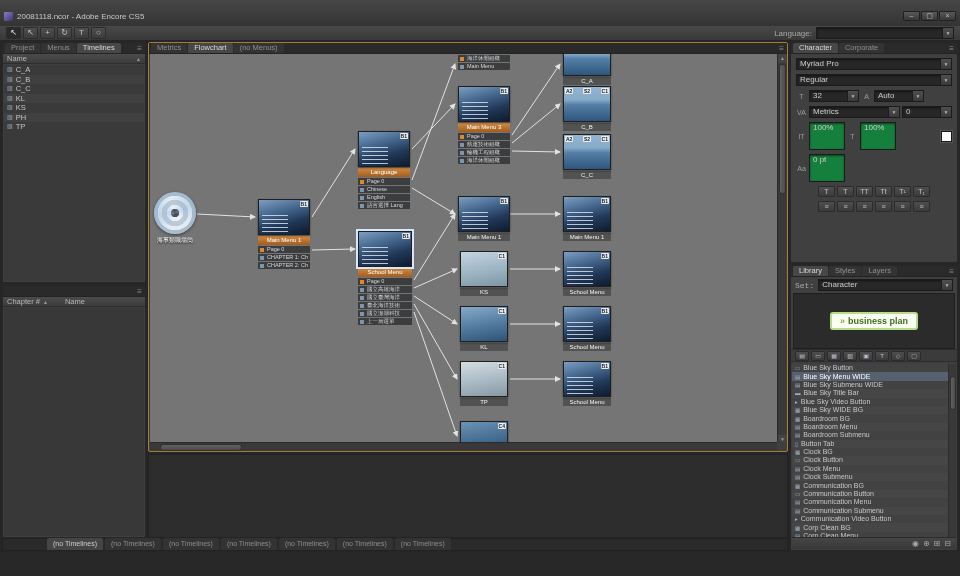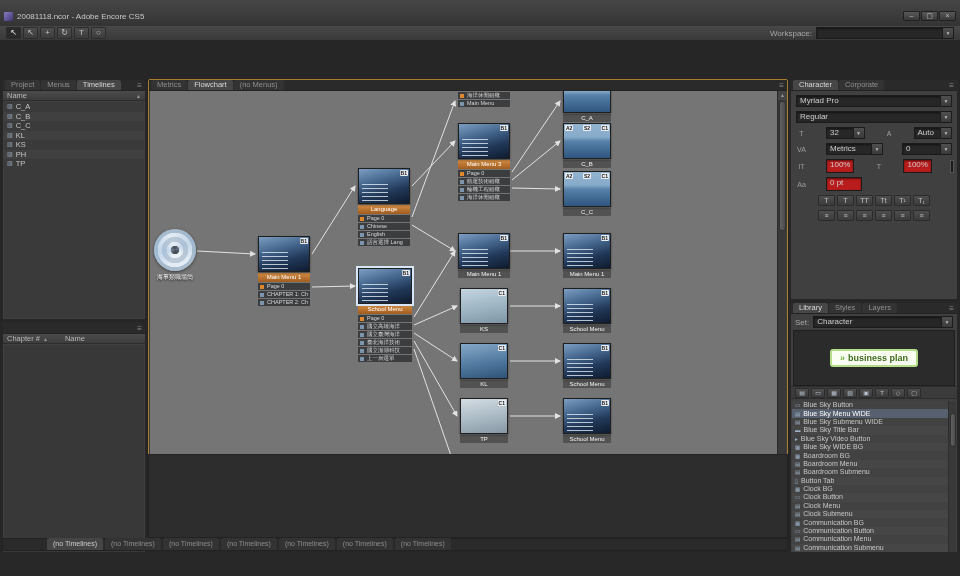--- a/index.html
+++ b/index.html
@@ -19,21 +19,21 @@
 .tool{width:15px;height:12px;border:1px solid #2c2c2c;border-radius:1px;background:linear-gradient(#4e4e4e,#3c3c3c);color:#c4c4c4;font-size:8px;line-height:10px;text-align:center;}
 .tool.active{background:#2a2a2a;color:#e8e8e8;}
 .tb-spacer{flex:1;}
 .ws-label{font-size:8px;color:#a8a8a8;margin-right:4px;}
 .combo{display:flex;height:12px;background:#272727;border:1px solid #1b1b1b;box-shadow:inset 0 1px 2px rgba(0,0,0,.5);}
 .combo .val{flex:1;font-size:8px;color:#cccccc;line-height:10px;padding:0 3px;white-space:nowrap;overflow:hidden;}
 .combo .dd{width:11px;background:linear-gradient(#4f4f4f,#3a3a3a);border-left:1px solid #1b1b1b;color:#b8b8b8;font-size:5px;line-height:11px;text-align:center;}
 .ws-combo{width:138px;}
 
 
-.panel{position:absolute;background:#3f3f3f;border:1px solid #272727;border-radius:2px;margin-top:37px;}
+.panel{position:absolute;background:#3f3f3f;border:1px solid #272727;border-radius:2px;}
 .tabbar{height:11px;background:#2a2a2a;display:flex;align-items:flex-end;gap:1px;padding-left:2px;position:relative;border-bottom:1px solid #232323;}
 .tab{height:10px;line-height:10px;font-size:7.5px;color:#8f8f8f;background:#333333;padding:0 6px;border-radius:2px 2px 0 0;white-space:nowrap;}
 .tab.active{background:#474747;color:#d8d8d8;}
 .panel-menu{position:absolute;right:3px;top:1px;color:#8a8a8a;font-size:8px;line-height:10px;}
 
 
 #project-panel{left:2px;top:42px;width:144px;height:241px;}
 .colheader{height:10px;background:linear-gradient(#4b4b4b,#3c3c3c);border-bottom:1px solid #2d2d2d;display:flex;align-items:center;padding:0 4px;font-size:7.5px;color:#b8b8b8;}
 .colheader .sort{margin-left:auto;font-size:5px;color:#9a9a9a;}
 #project-list{position:absolute;left:1px;right:1px;top:22px;bottom:1px;background:#3a3a3a;overflow:hidden;}
@@ -84,33 +84,33 @@
 
 
 #bottom-tabs{position:absolute;left:2px;top:538px;width:786px;height:13px;background:#2a2a2a;border:1px solid #222222;display:flex;align-items:flex-end;gap:2px;padding-left:44px;}
 .btab{height:12px;line-height:12px;font-size:7px;color:#8c8c8c;background:#333333;padding:0 6px;border-radius:2px 2px 0 0;white-space:nowrap;}
 .btab.active{background:#454545;color:#cccccc;}
 .statusarea{position:absolute;left:0;top:552px;width:960px;height:24px;background:#282828;}
 
 
 #character-panel{left:790px;top:42px;width:168px;height:221px;}
 .char-body{position:absolute;left:1px;right:1px;top:11px;bottom:1px;background:#404040;padding:4px;display:flex;flex-direction:column;gap:4px;}
-.crow{display:flex;align-items:center;gap:19px;}
+.crow{display:flex;align-items:center;gap:2px;}
 .clabel{font-size:7px;color:#9f9f9f;width:11px;text-align:center;flex:0 0 auto;}
 .combo.small{width:50px;}
 .combo.med{flex:1;}
-.field{width:36px;height:14px;background:#b91c1c;border:1px solid #1b1b1b;box-shadow:inset 0 1px 2px rgba(0,0,0,.5);font-size:8px;color:#cccccc;line-height:10px;padding:0 3px;}
+.field{width:36px;height:28px;background:#15803d;border:1px solid #1b1b1b;box-shadow:inset 0 1px 2px rgba(0,0,0,.5);font-size:8px;color:#cccccc;line-height:10px;padding:0 3px;}
 .swatch{width:11px;height:11px;border:1px solid #1a1a1a;box-shadow:0 0 0 1px #555;margin-left:auto;}
 #faux-row,#align-row{display:flex;gap:2px;justify-content:center;}
 .tbtn,.abtn{width:17px;height:11px;border:1px solid #2b2b2b;border-radius:1px;background:linear-gradient(#4e4e4e,#3b3b3b);color:#c2c2c2;font-size:7px;line-height:9px;text-align:center;}
 
 
 #library-panel{left:790px;top:265px;width:168px;height:286px;}
 .set-row{height:16px;display:flex;align-items:center;gap:4px;padding:2px 4px;background:#404040;}
-.set-label{font-size:8px;color:#a8a8a8;}
+.set-label{font-size:8px;color:#a8a8a8;font-family:Liberation Mono, monospace;}
 .set-combo{flex:1;}
 .preview{height:56px;margin:0 2px;background:#2b2b2b;border:1px solid #1e1e1e;position:relative;padding-left:16px;}
 .preview-pill{position:absolute;left:50%;top:50%;transform:translate(-50%,-50%);background:#fbfff3;border:2px solid #b5de89;border-radius:3px;padding:2px 8px;font-size:9px;font-weight:bold;color:#3f6d1f;white-space:nowrap;}
 .preview-pill .chev{color:#78b447;margin-right:3px;}
 #lib-filters{height:13px;display:flex;align-items:center;gap:2px;padding:0 4px;background:#3b3b3b;border-top:1px solid #2d2d2d;border-bottom:1px solid #2d2d2d;}
 .filterbtn{width:14px;height:10px;border:1px solid #2b2b2b;border-radius:1px;background:linear-gradient(#4e4e4e,#3b3b3b);color:#b8c4d0;font-size:6px;line-height:8px;text-align:center;}
 #library-list{position:absolute;left:1px;right:9px;top:98px;bottom:13px;background:#424242;overflow:hidden;}
 .librow{height:8.4px;display:flex;align-items:center;gap:3px;padding-left:3px;}
 .librow:nth-child(even){background:#464646;}
 .librow.selected{background:#56606e;}
@@ -141,21 +141,21 @@
   <div class="toolbar">
     <div id="tools">
         <div class="tool active">↖</div>
         <div class="tool">↖</div>
         <div class="tool">+</div>
         <div class="tool">↻</div>
         <div class="tool">T</div>
         <div class="tool">○</div>
       </div>
     <div class="tb-spacer"></div>
-    <span class="ws-label">Workspace:</span>
+    <span class="ws-label">Language:</span>
     <div class="combo ws-combo">
       <div class="val"></div>
       <div class="dd">▼</div>
     </div>
   </div>
 
   <div class="panel" id="project-panel">
     <div class="tabbar">
       <div class="tab">Project</div>
       <div class="tab">Menus</div>

